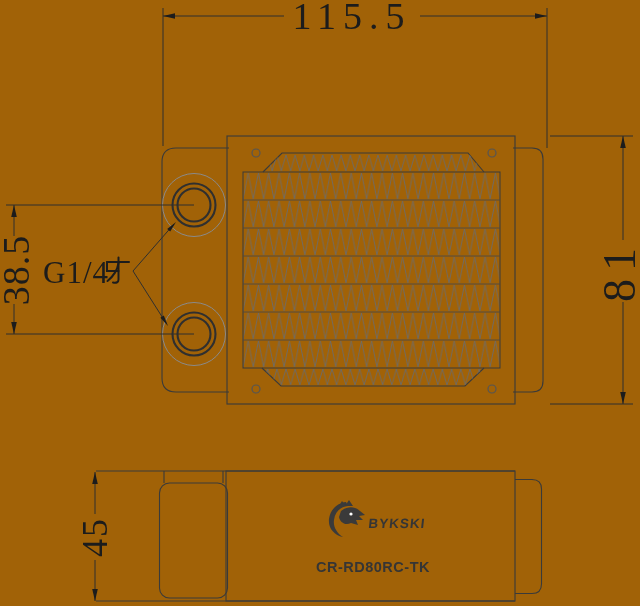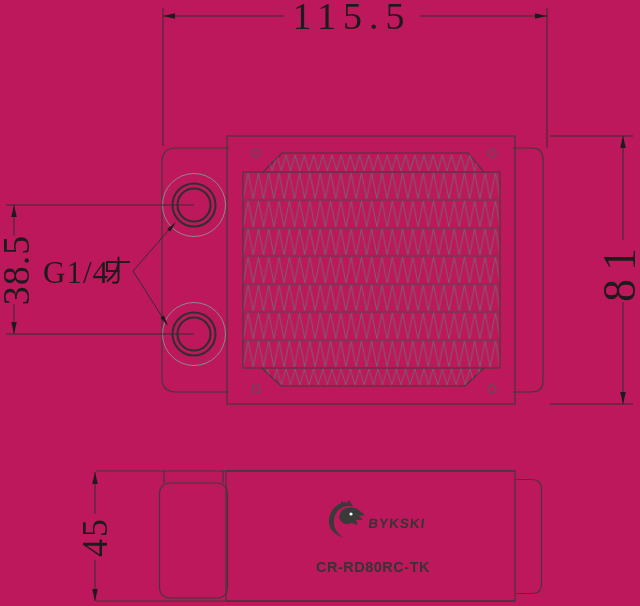--- a/index.html
+++ b/index.html
@@ -1,16 +1,16 @@
 <!DOCTYPE html>
 <html><head>
 <meta charset="utf-8">
 <style>
   html,body{margin:0;padding:0;background:#ffffff;}
-  .canvas{position:relative;width:640px;height:606px;background:#be185d;overflow:hidden;
+  .canvas{position:relative;width:640px;height:606px;background:#a16207;overflow:hidden;
           font-family:"Liberation Serif", serif;}
   svg{display:block;}
   .outline{fill:none;stroke:#3a3a3a;stroke-width:1.1;}
   .thin{fill:none;stroke:#8a8a8a;stroke-width:1;}
   .ring{fill:none;stroke:#2f2f2f;stroke-width:2.1;}
   .dim{stroke:#2f2f2f;stroke-width:1;fill:none;}
   .arrow{fill:#1c1c1c;stroke:none;}
   .dimtext{fill:#1c1c1c;font-family:"Liberation Serif", serif;}
   .brandtext{fill:#353535;font-family:"Liberation Sans", sans-serif;font-weight:bold;}
 </style>

